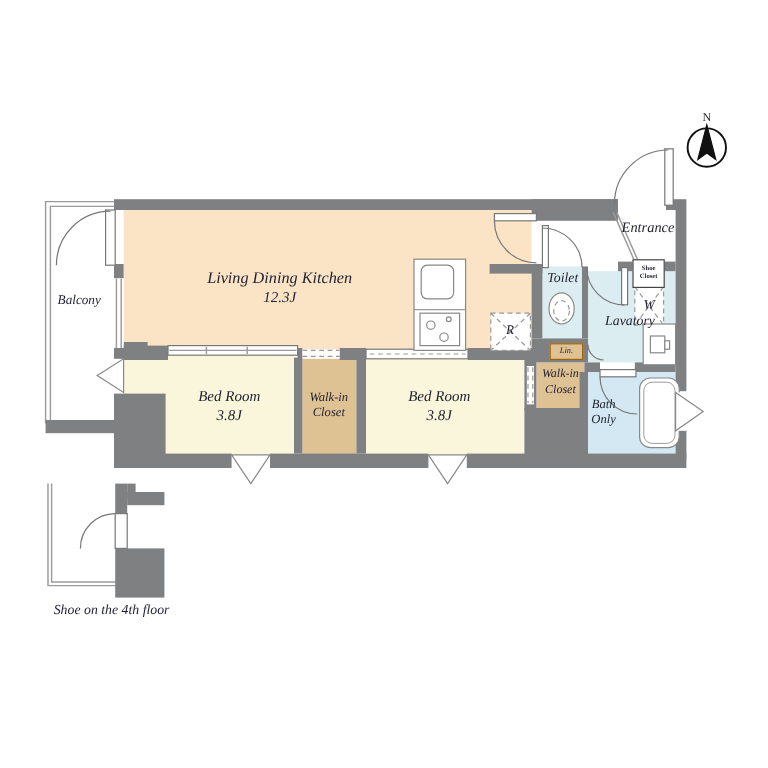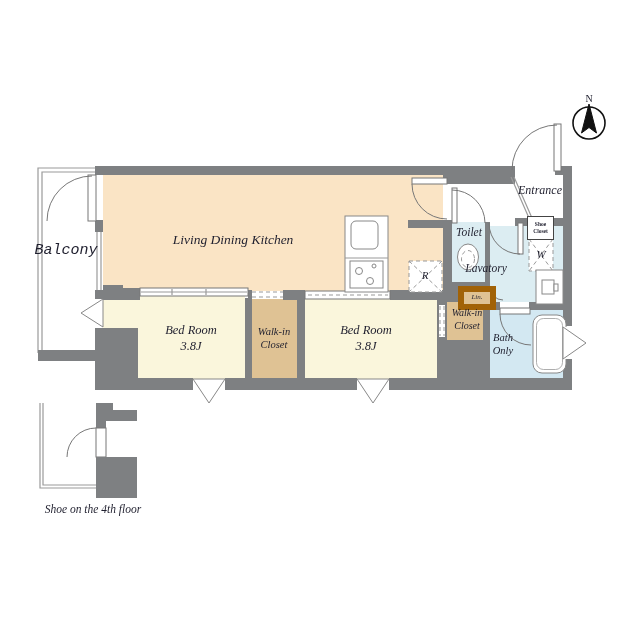--- a/index.html
+++ b/index.html
@@ -24,21 +24,21 @@
   .thin{fill:none;stroke:#9a9a9a;stroke-width:1.2;}
   .wallfill{fill:var(--wall,#7e8082);stroke:none;}
   .dashbox{fill:#fff;stroke:#999;stroke-width:1;stroke-dasharray:4 3;}
   .dashline{stroke:#999;stroke-width:1;stroke-dasharray:4 3;fill:none;}
   .winshape{fill:#fff;stroke:#888;stroke-width:1;}
   .compass-ring{fill:none;stroke:#111;stroke-width:1.6;}
   .needle{fill:#111;stroke:#111;}
   .shoe-box{background:#fff;border:1px solid #444;z-index:4;
             font-size:5.5px;font-weight:bold;font-style:normal;line-height:1.2;
             text-align:center;display:flex;flex-direction:column;justify-content:center;}
-  .lin-box{background:var(--closet,#dfc294);border:6px solid #a16207;z-index:4;
+  .lin-box{background:var(--closet,#dfc294);border:1px solid #a16207;z-index:4;
            font-size:7px;text-align:center;line-height:11px;font-style:italic;}
 </style>
 </head>
 <body>
 
 <div class="plan">
 
   <div class="room fill-ldk" style="left:103px;top:175px;width:340px;height:117px;"></div>
   <div class="room fill-bed" style="left:103px;top:294px;width:142px;height:86px;"></div>
   <div class="room fill-closet" style="left:252px;top:294px;width:45px;height:86px;"></div>
@@ -228,43 +228,44 @@
   <div class="box shoe-box" style="left:527px;top:216px;width:25px;height:22px;">
     <span>Shoe</span>
     <span>Closet</span>
   </div>
   <div class="box lin-box" style="left:458px;top:286px;width:26px;height:12px;">
     <span>Lin.</span>
   </div>
 
   <div class="lbl" style="left:233px;top:240px;font-size:13.5px;">
     <div>Living Dining Kitchen</div>
+    <div style="font-size:12.5px;">12.3J</div>
   </div>
   <div class="lbl" style="left:191px;top:339px;font-size:12.5px;">
     <div>Bed Room</div>
     <div>3.8J</div>
   </div>
   <div class="lbl" style="left:366px;top:339px;font-size:12.5px;">
     <div>Bed Room</div>
     <div>3.8J</div>
   </div>
   <div class="lbl" style="left:274px;top:338px;font-size:10.5px;">
     <div>Walk-in</div>
     <div>Closet</div>
   </div>
   <div class="lbl" style="left:467px;top:319px;font-size:10px;">
     <div>Walk-in</div>
     <div>Closet</div>
   </div>
   <div class="lbl" style="left:469px;top:232px;font-size:11.5px;">Toilet</div>
-  <div class="lbl" style="left:486px;top:268px;font-size:11.5px;">Lavatory</div>
+  <div class="lbl" style="left:525px;top:268px;font-size:11.5px;">Lavatory</div>
   <div class="lbl" style="left:503px;top:344px;font-size:10.5px;">
     <div>Bath</div>
     <div>Only</div>
   </div>
   <div class="lbl" style="left:540px;top:190px;font-size:12px;">Entrance</div>
-  <div class="lbl" style="left:66px;top:251px;font-size:15px;font-family:Liberation Mono, monospace;">Balcony</div>
+  <div class="lbl" style="left:66px;top:251px;font-size:11px;">Balcony</div>
   <div class="lbl" style="left:425px;top:276px;font-size:11px;">R</div>
   <div class="lbl" style="left:541px;top:255px;font-size:11px;">W</div>
   <div class="lbl" style="left:589px;top:99px;font-size:10px;font-style:normal;">N</div>
   <div class="lbl" style="left:93px;top:509px;font-size:11.5px;">Shoe on the 4th floor</div>
 
 </div>
 
 </body></html>

